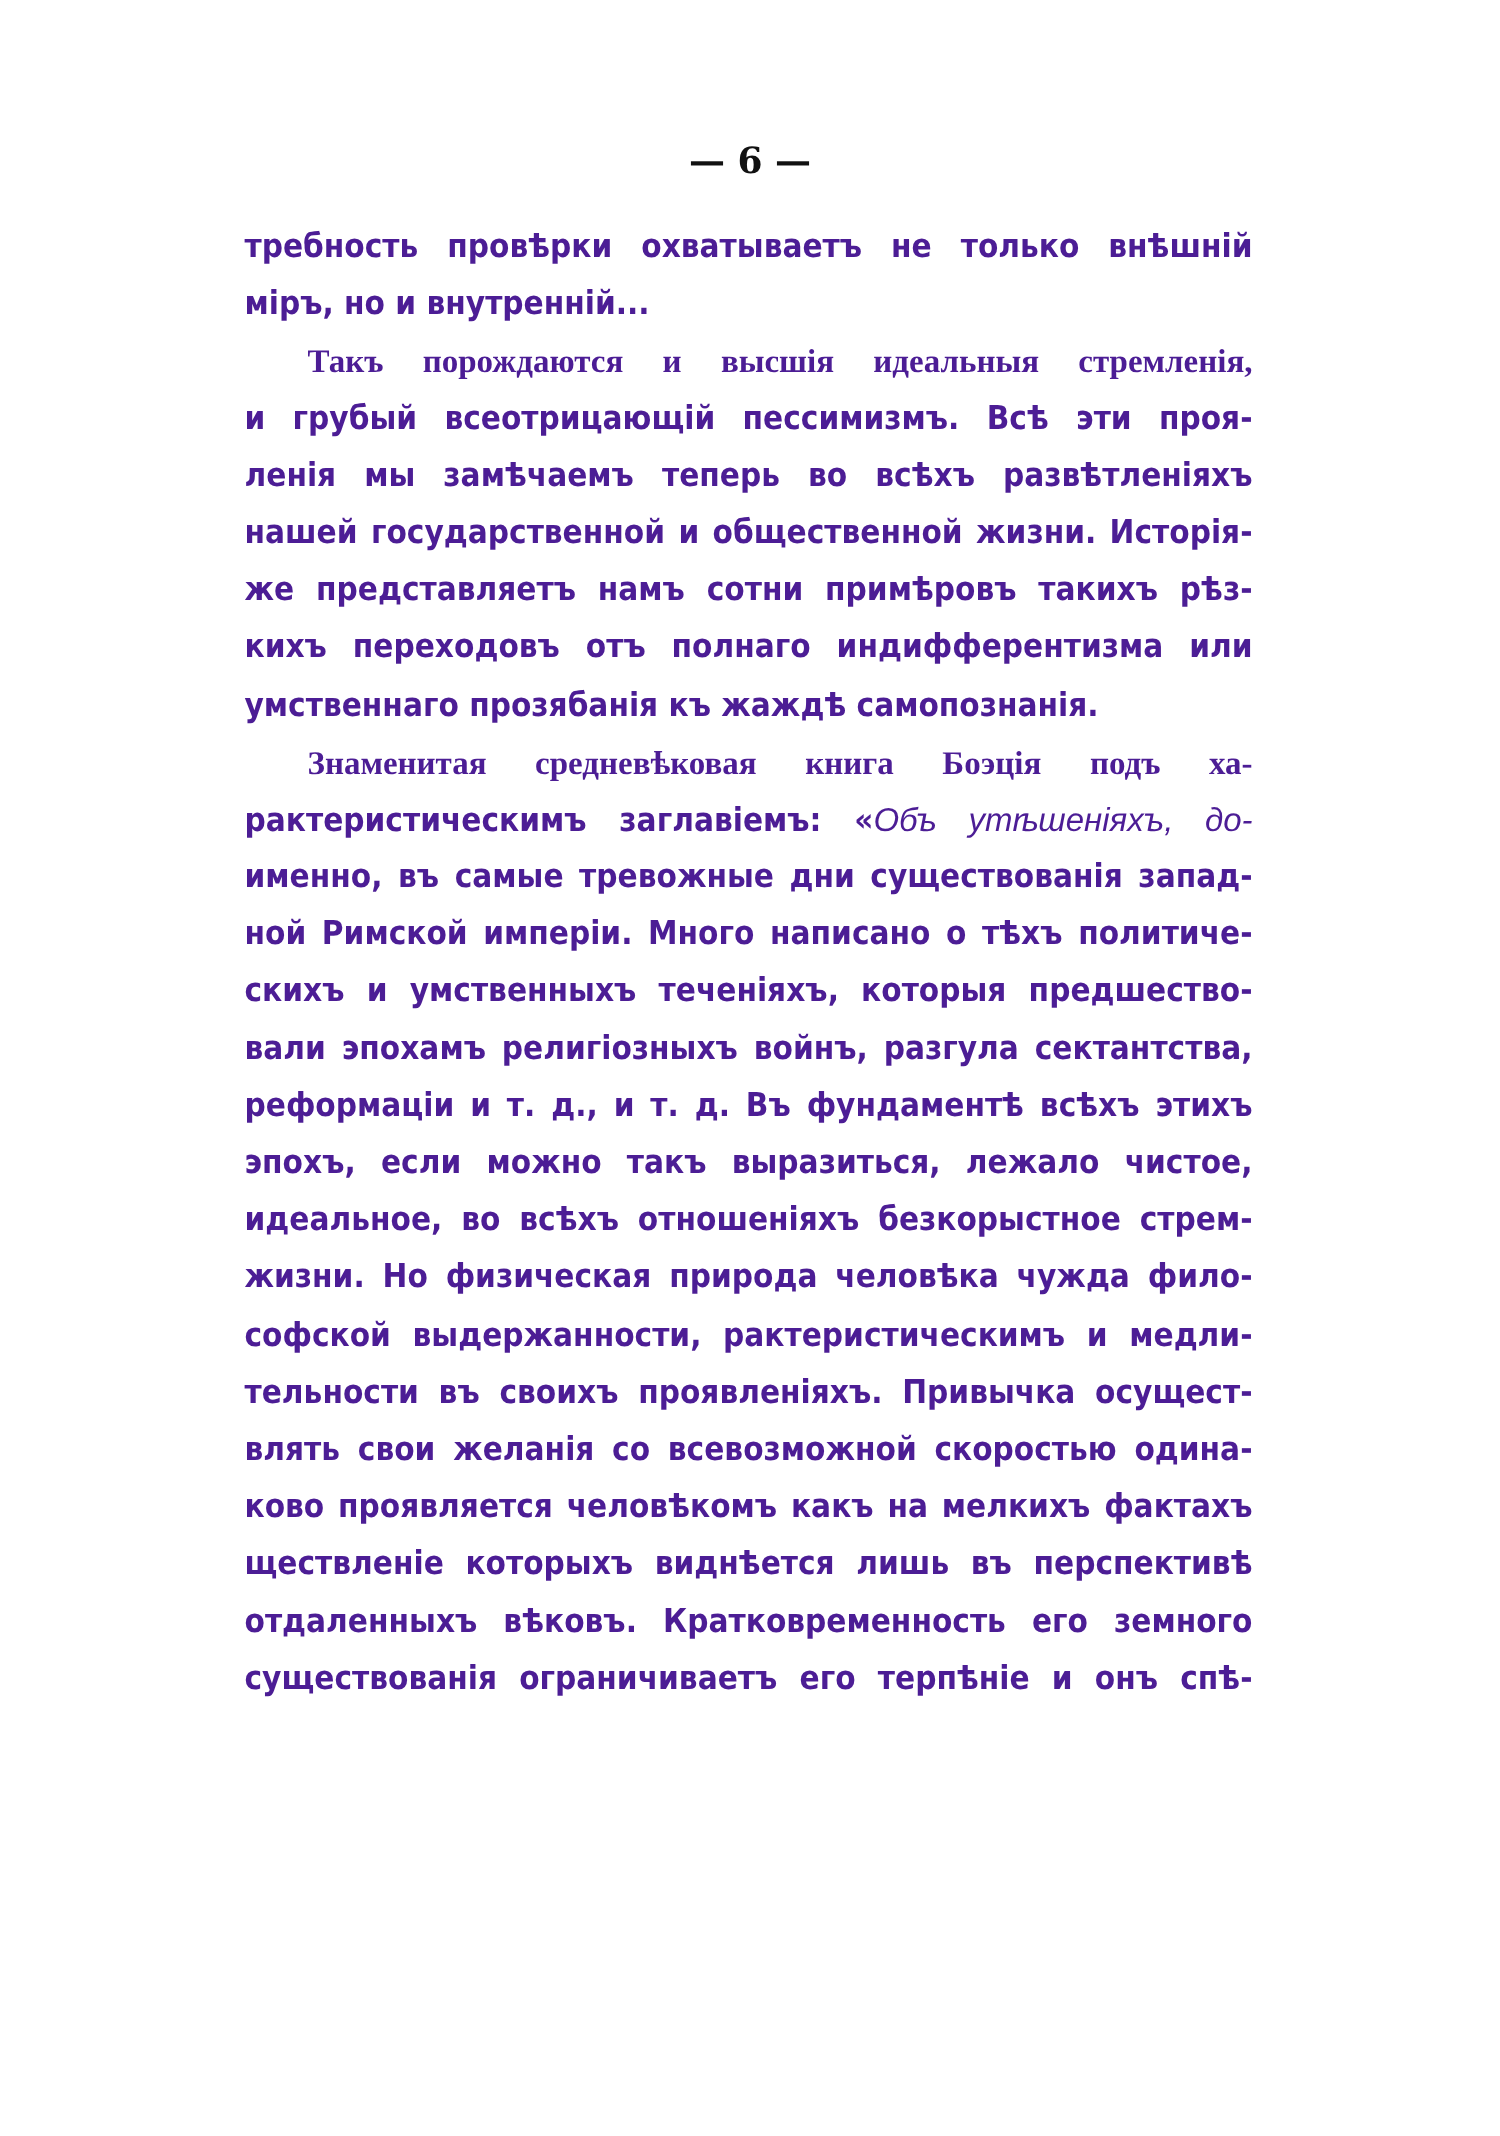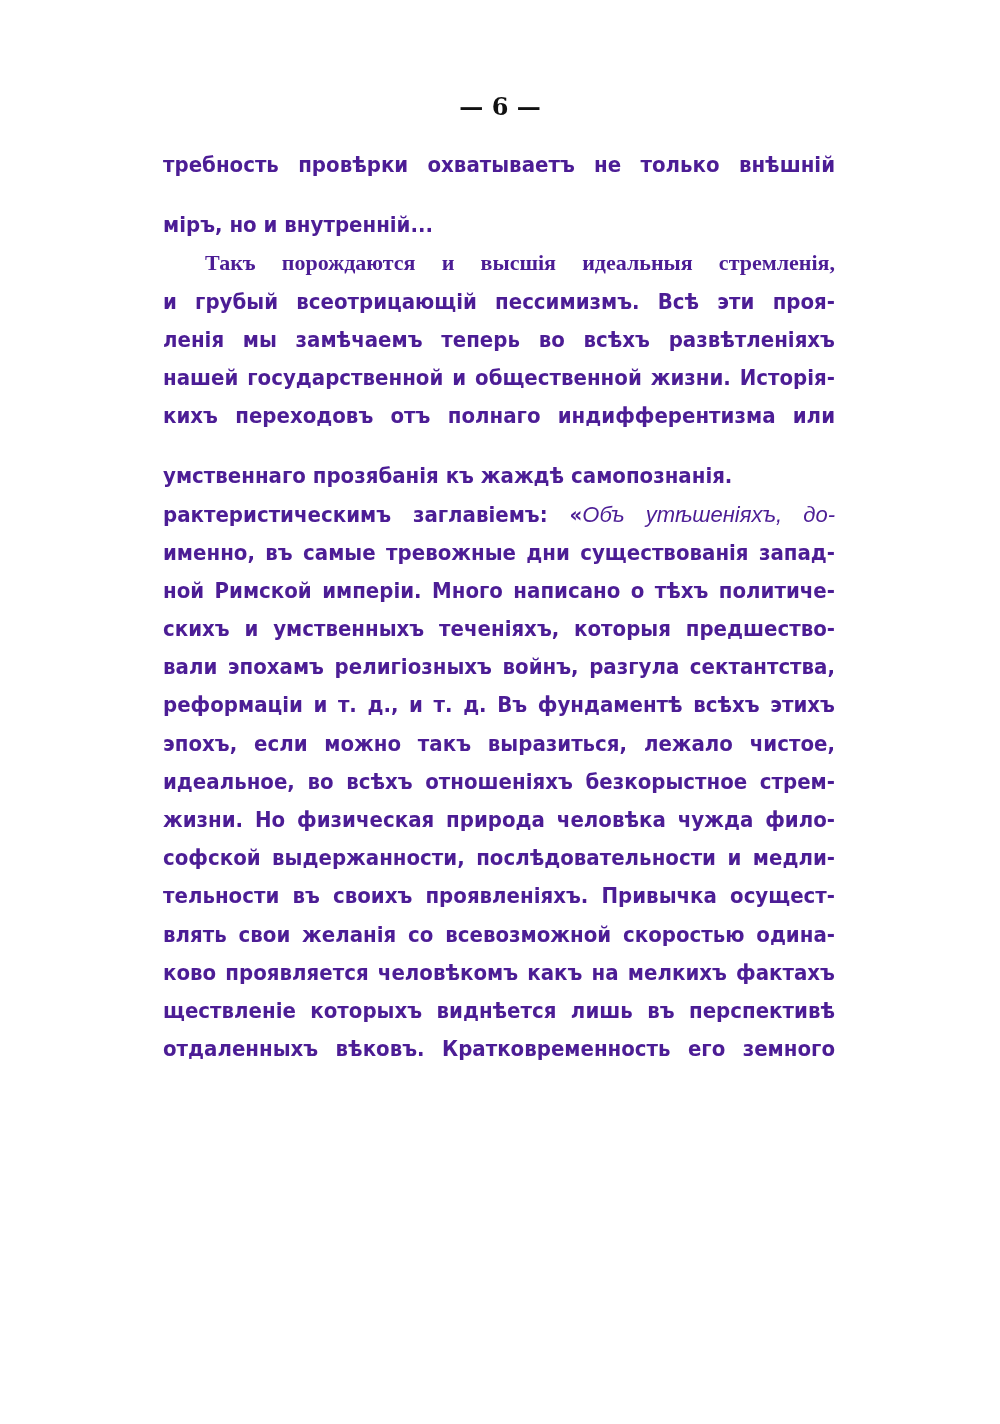--- a/index.html
+++ b/index.html
@@ -8,21 +8,21 @@
   .page-number {
     position: absolute; top: 92px; left: 0; width: 1000px; text-align: center;
     font-family: "DejaVu Serif", serif; font-size: 24px; color: #111; font-weight: bold;
   }
   .text-block {
     position: absolute; left: 163px; top: 146px; width: 672px;
     font-family: "DejaVu Sans Condensed", "DejaVu Sans", sans-serif;
     font-weight: bold; font-size: 22px; color: #4c1d95; line-height: 38.2px;
   }
   .line { display: block; white-space: nowrap; text-align: justify; text-align-last: justify; height: 38.2px; overflow: visible; }
-  .line.last { text-align-last: left; margin-top: 22px; }
+  .line.last { text-align-last: left; }
   .line.indent { padding-left: 42px; font-family: Liberation Serif, serif; }
   .it { font-style: italic; font-family: Liberation Sans, sans-serif; font-weight: normal; }
 </style>
 </head>
 <body>
 
 <div class="page">
   <div class="page-number">— 6 —</div>
 
   <div class="text-block">
@@ -30,35 +30,38 @@
     <div>
       <span class="line">требность провѣрки охватываетъ не только внѣшній</span>
       <span class="line last">міръ, но и внутренній...</span>
     </div>
 
     <div>
       <span class="line indent">Такъ порождаются и высшія идеальныя стремленія,</span>
       <span class="line">и грубый всеотрицающій пессимизмъ. Всѣ эти проя-</span>
       <span class="line">ленія мы замѣчаемъ теперь во всѣхъ развѣтленіяхъ</span>
       <span class="line">нашей государственной и общественной жизни. Исторія-</span>
+      <span class="line">же представляетъ намъ сотни примѣровъ такихъ рѣз-</span>
       <span class="line">кихъ переходовъ отъ полнаго индифферентизма или</span>
       <span class="line last">умственнаго прозябанія къ жаждѣ самопознанія.</span>
     </div>
 
     <div>
+      <span class="line indent">Знаменитая средневѣковая книга Боэція подъ ха-</span>
       <span class="line"><span>рактеристическимъ заглавіемъ: «</span><span class="it">Объ утѣшеніяхъ, до-</span></span>
       <span class="line">именно, въ самые тревожные дни существованія запад-</span>
       <span class="line">ной Римской имперіи. Много написано о тѣхъ политиче-</span>
       <span class="line">скихъ и умственныхъ теченіяхъ, которыя предшество-</span>
       <span class="line">вали эпохамъ религіозныхъ войнъ, разгула сектантства,</span>
       <span class="line">реформаціи и т. д., и т. д. Въ фундаментѣ всѣхъ этихъ</span>
       <span class="line">эпохъ, если можно такъ выразиться, лежало чистое,</span>
       <span class="line">идеальное, во всѣхъ отношеніяхъ безкорыстное стрем-</span>
       <span class="line">жизни. Но физическая природа человѣка чужда фило-</span>
-      <span class="line">софской выдержанности, послѣдовательности и медли-</span>
+      <span class="line">софской выдержанности, рактеристическимъ и медли-</span>
       <span class="line">тельности въ своихъ проявленіяхъ. Привычка осущест-</span>
       <span class="line">влять свои желанія со всевозможной скоростью одина-</span>
       <span class="line">ково проявляется человѣкомъ какъ на мелкихъ фактахъ</span>
       <span class="line">ществленіе которыхъ виднѣется лишь въ перспективѣ</span>
       <span class="line">отдаленныхъ вѣковъ. Кратковременность его земного</span>
+      <span class="line">существованія ограничиваетъ его терпѣніе и онъ спѣ-</span>
     </div>
   </div>
 </div>
 
 </body></html>

